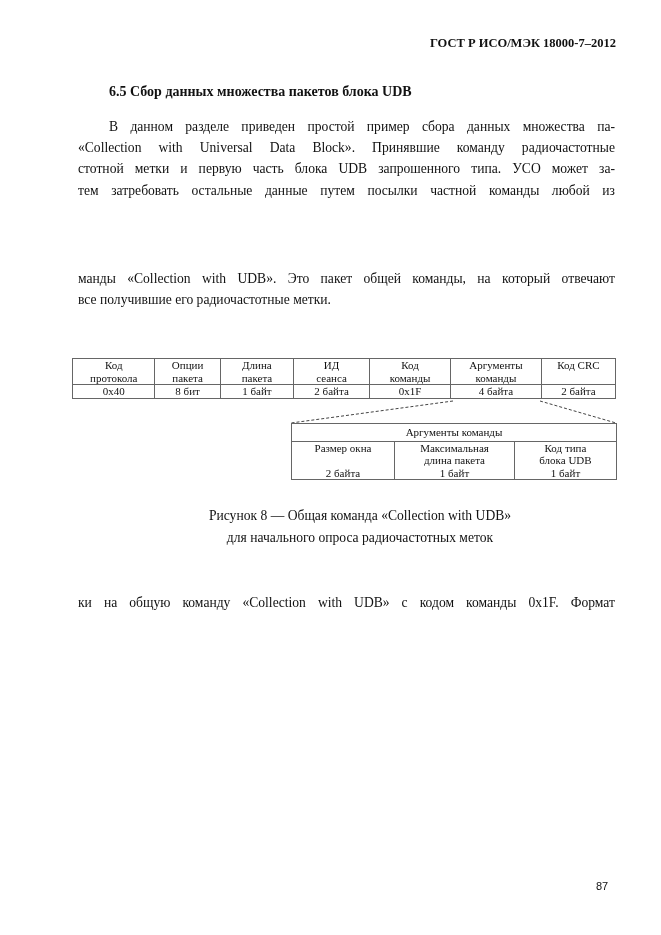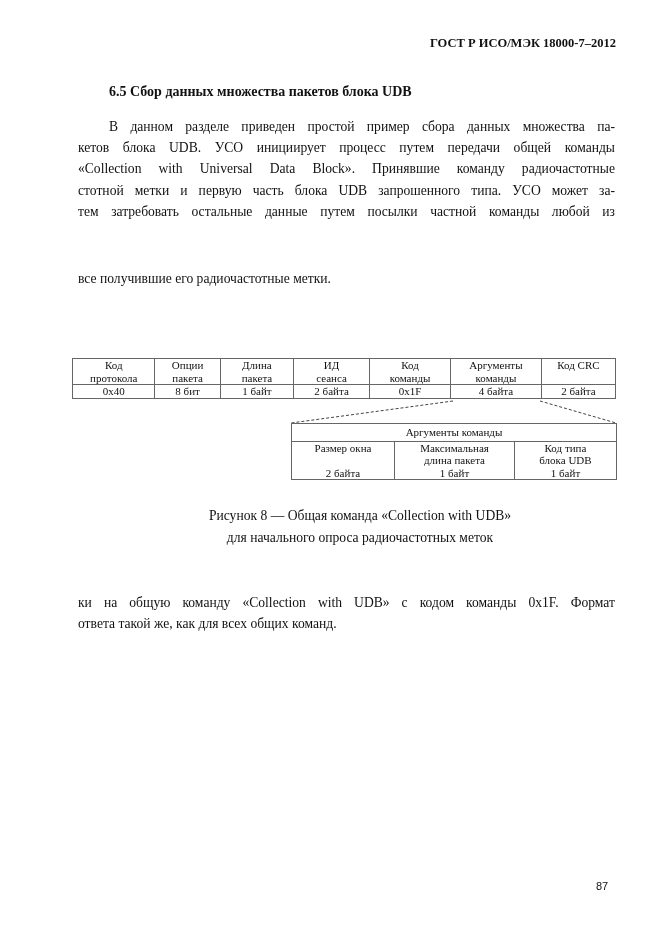--- a/index.html
+++ b/index.html
@@ -20,27 +20,27 @@
 </style>
 </head>
 <body>
 
 <div class="abs header">ГОСТ Р ИСО/МЭК 18000-7–2012</div>
 
 <div class="abs heading">6.5 Сбор данных множества пакетов блока UDB</div>
 
 <div class="abs para" style="top:116px;">
   <span class="ln first">В данном разделе приведен простой пример сбора данных множества па-</span>
-  <span class="ln">кетов блока UDB. УСО инициирует процесс путем передачи общей команды</span>
   <span class="ln">«Collection with Universal Data Block». Принявшие команду радиочастотные</span>
   <span class="ln">стотной метки и первую часть блока UDB запрошенного типа. УСО может за-</span>
   <span class="ln">тем затребовать остальные данные путем посылки частной команды любой из</span>
 </div>
 
 <div class="abs para" style="top:268px;">
+  <span class="ln">манды «Collection with UDB». Это пакет общей команды, на который отвечают</span>
   <span class="ln last">все получившие его радиочастотные метки.</span>
 </div>
 
 <table class="abs pkt" style="left:72px; top:358px; width:544px;">
   <tbody>
       <tr>
     <td style="width:64px"><span>Код</span><br><span>протокола</span></td>
     <td style="width:46px"><span>Опции</span><br><span>пакета</span></td>
     <td style="width:60px"><span>Длина</span><br><span>пакета</span></td>
     <td style="width:64px"><span>ИД</span><br><span>сеанса</span></td>
@@ -83,16 +83,15 @@
 </tbody>
   </table>
 
 <div class="abs caption" style="top:505px;">
   <div>Рисунок 8 — Общая команда «Collection with UDB»</div>
   <div>для начального опроса радиочастотных меток</div>
 </div>
 
 <div class="abs para" style="top:592px;">
   <span class="ln">ки на общую команду «Collection with UDB» с кодом команды 0x1F. Формат</span>
-  <span class="ln last">ответа такой же, как для всех общих команд.</span>
 </div>
 
 <div class="abs pagenum">87</div>
 
 </body></html>

